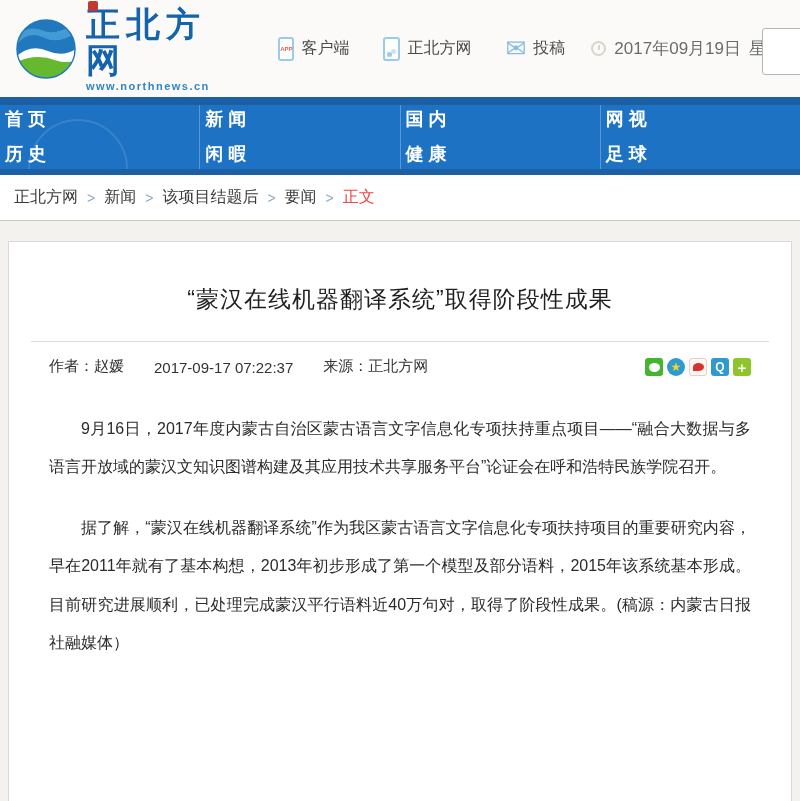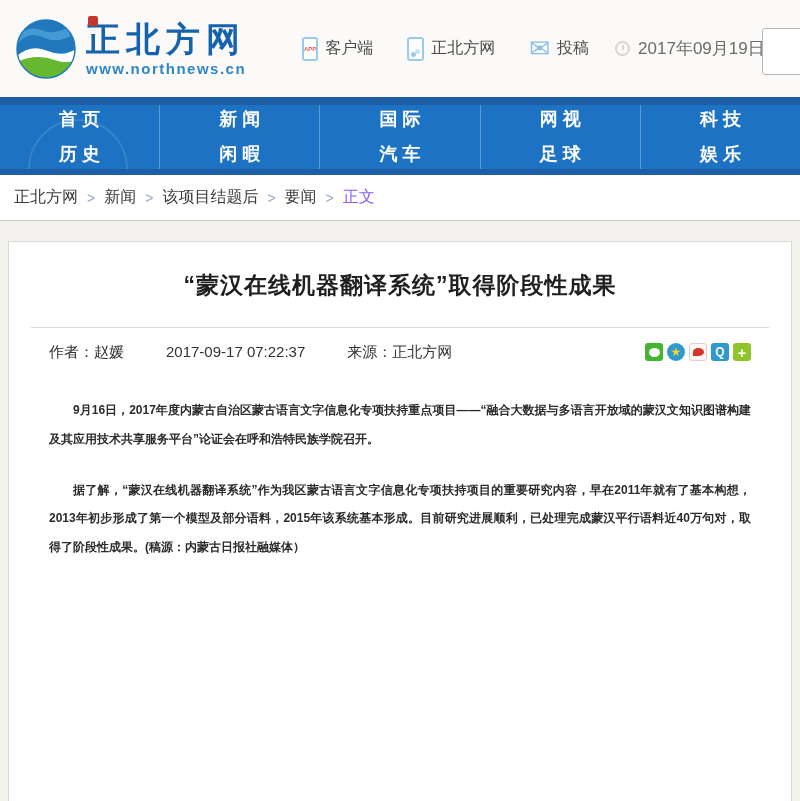--- a/index.html
+++ b/index.html
@@ -30,21 +30,21 @@
     letter-spacing: 6px;
     line-height: 1.05;
     display: block;
   }
   .logo-seal {
     position: absolute; top: -4px; left: 2px;
     width: 10px; height: 10px; background: #c4392f; border-radius: 2px;
   }
   .logo-url {
     display: block;
-    font-size: 15px; font-weight: bold;
+    font-size: 11px; font-weight: bold;
     color: #2e86c6; letter-spacing: 1.5px;
     margin-top: 2px;
   }
   .header-links { display: flex; align-items: center; gap: 34px; margin-left: 56px; }
   .header-link { display: flex; align-items: center; gap: 7px; font-size: 16px; color: #4a4a4a; cursor: pointer; white-space: nowrap; }
   .app-icon {
     width: 16px; height: 24px; border: 2px solid #9ccaec; border-radius: 3px;
     display: inline-flex; align-items: center; justify-content: center; background: #fff;
   }
   .app-icon::after { content: "APP"; font-size: 6px; color: #e0604f; font-weight: bold; }
@@ -80,86 +80,85 @@
     overflow: hidden;
   }
   .nav::before { 
     content: ""; position: absolute; left: 28px; top: 14px;
     width: 96px; height: 96px; border-radius: 50%;
     border: 2px solid rgba(255,255,255,0.12);
   }
   .nav-inner { display: flex; height: 64px; position: relative; }
   .nav-cell {
     flex: 1; display: flex; flex-direction: column;
-    align-items: center; justify-content: center; gap: 11px; font-family: Liberation Serif, serif;
+    justify-content: center; gap: 11px; font-family: Liberation Serif, serif;
   }
   .nav-cell + .nav-cell { border-left: 1px solid rgba(255,255,255,0.28); }
   .nav-link {
     color: #fff; font-size: 18px; font-weight: bold;
     letter-spacing: 5px; text-indent: 5px; cursor: pointer; line-height: 1.3;
   }
 
   
   .breadcrumb {
     height: 46px; background: #ffffff;
     border-bottom: 1px solid #c9c7c4;
     display: flex; align-items: center;
     padding-left: 14px; gap: 9px;
     font-size: 16px; color: #3a3a3a;
   }
   .crumb { cursor: pointer; }
   .crumb-sep { color: #8ea8c0; font-size: 14px; }
-  .crumb-current { color: #8b5cf6; }
+  .crumb-current { color: #ef4444; }
 
   
   .card {
     margin: 20px 8px 0;
     background: #fff;
     border: 1px solid #d9d9d9;
     padding: 0 40px 30px;
     height: 640px;
   }
   .article-title {
     text-align: center;
-    font-size: 23px; font-weight: bold; color: #1f1f1f;
+    font-size: 23px; font-weight: normal; color: #1f1f1f;
     letter-spacing: 1px;
-    padding: 28px 0 26px;
+    padding: 42px 0 26px;
   }
   .title-rule { border: 0; border-top: 1px solid #dcdcdc; margin: 0 -18px; }
   .meta-row {
-    display: flex; align-items: flex-start;
+    display: flex; align-items: flex-end;
     padding-top: 15px;
     font-size: 15px; color: #333;
-    gap: 42px; white-space: nowrap;
+    gap: 30px; white-space: nowrap;
   }
   .share-icons { margin-left: auto; display: flex; gap: 4px; }
   .share-icon {
     width: 18px; height: 18px; border-radius: 3px;
     display: inline-flex; align-items: center; justify-content: center;
     cursor: pointer; position: relative; font-size: 12px; line-height: 1;
   }
   .icon-wechat { background: #43b52f; }
   .icon-wechat::before { content: ""; width: 11px; height: 9px; background: #fff; border-radius: 50%; }
   .icon-qzone { background: #2f9ad0; border-radius: 50%; color: #f6d32d; }
   .icon-qzone::before { content: "★"; }
   .icon-weibo { background: #fdf6f2; border: 1px solid #e3cfc6; }
   .icon-weibo::before { content: ""; width: 11px; height: 8px; background: #d6342a; border-radius: 50% 50% 50% 0; }
   .icon-tencent { background: #2f9ad0; color: #fff; font-weight: bold; }
   .icon-tencent::before { content: "Q"; }
   .icon-more { background: #8fc42a; color: #fff; font-weight: bold; font-size: 15px; }
   .icon-more::before { content: "+"; }
 
   .article-body { padding-top: 34px; }
   .article-body p {
-    font-size: 12px; color: #2b2b2b;
+    font-size: 16px; color: #2b2b2b;
     line-height: 2.4;
     text-indent: 2em;
     margin-bottom: 22px;
     text-align: justify;
-    font-weight: bold;
   }
 </style>
 </head>
 <body>
 
 <div class="header">
   <div class="logo">
     <svg class="logo-badge" viewBox="0 0 64 64">
       <defs>
           <clipPath id="lc">
@@ -209,30 +208,26 @@
   <div class="nav-inner">
     <div class="nav-cell">
       <span class="nav-link">首页</span>
       <span class="nav-link">历史</span>
     </div>
     <div class="nav-cell">
       <span class="nav-link">新闻</span>
       <span class="nav-link">闲暇</span>
     </div>
     <div class="nav-cell">
-      <span class="nav-link">国际</span>
-      <span class="nav-link">汽车</span>
+      <span class="nav-link">国内</span>
+      <span class="nav-link">健康</span>
     </div>
     <div class="nav-cell">
       <span class="nav-link">网视</span>
       <span class="nav-link">足球</span>
-    </div>
-    <div class="nav-cell">
-      <span class="nav-link">科技</span>
-      <span class="nav-link">娱乐</span>
     </div>
   </div>
 </div>
 
 <div class="breadcrumb">
   <span class="crumb">正北方网</span>
   <span class="crumb-sep">&gt;</span>
   <span class="crumb">新闻</span>
   <span class="crumb-sep">&gt;</span>
   <span class="crumb">该项目结题后</span>

